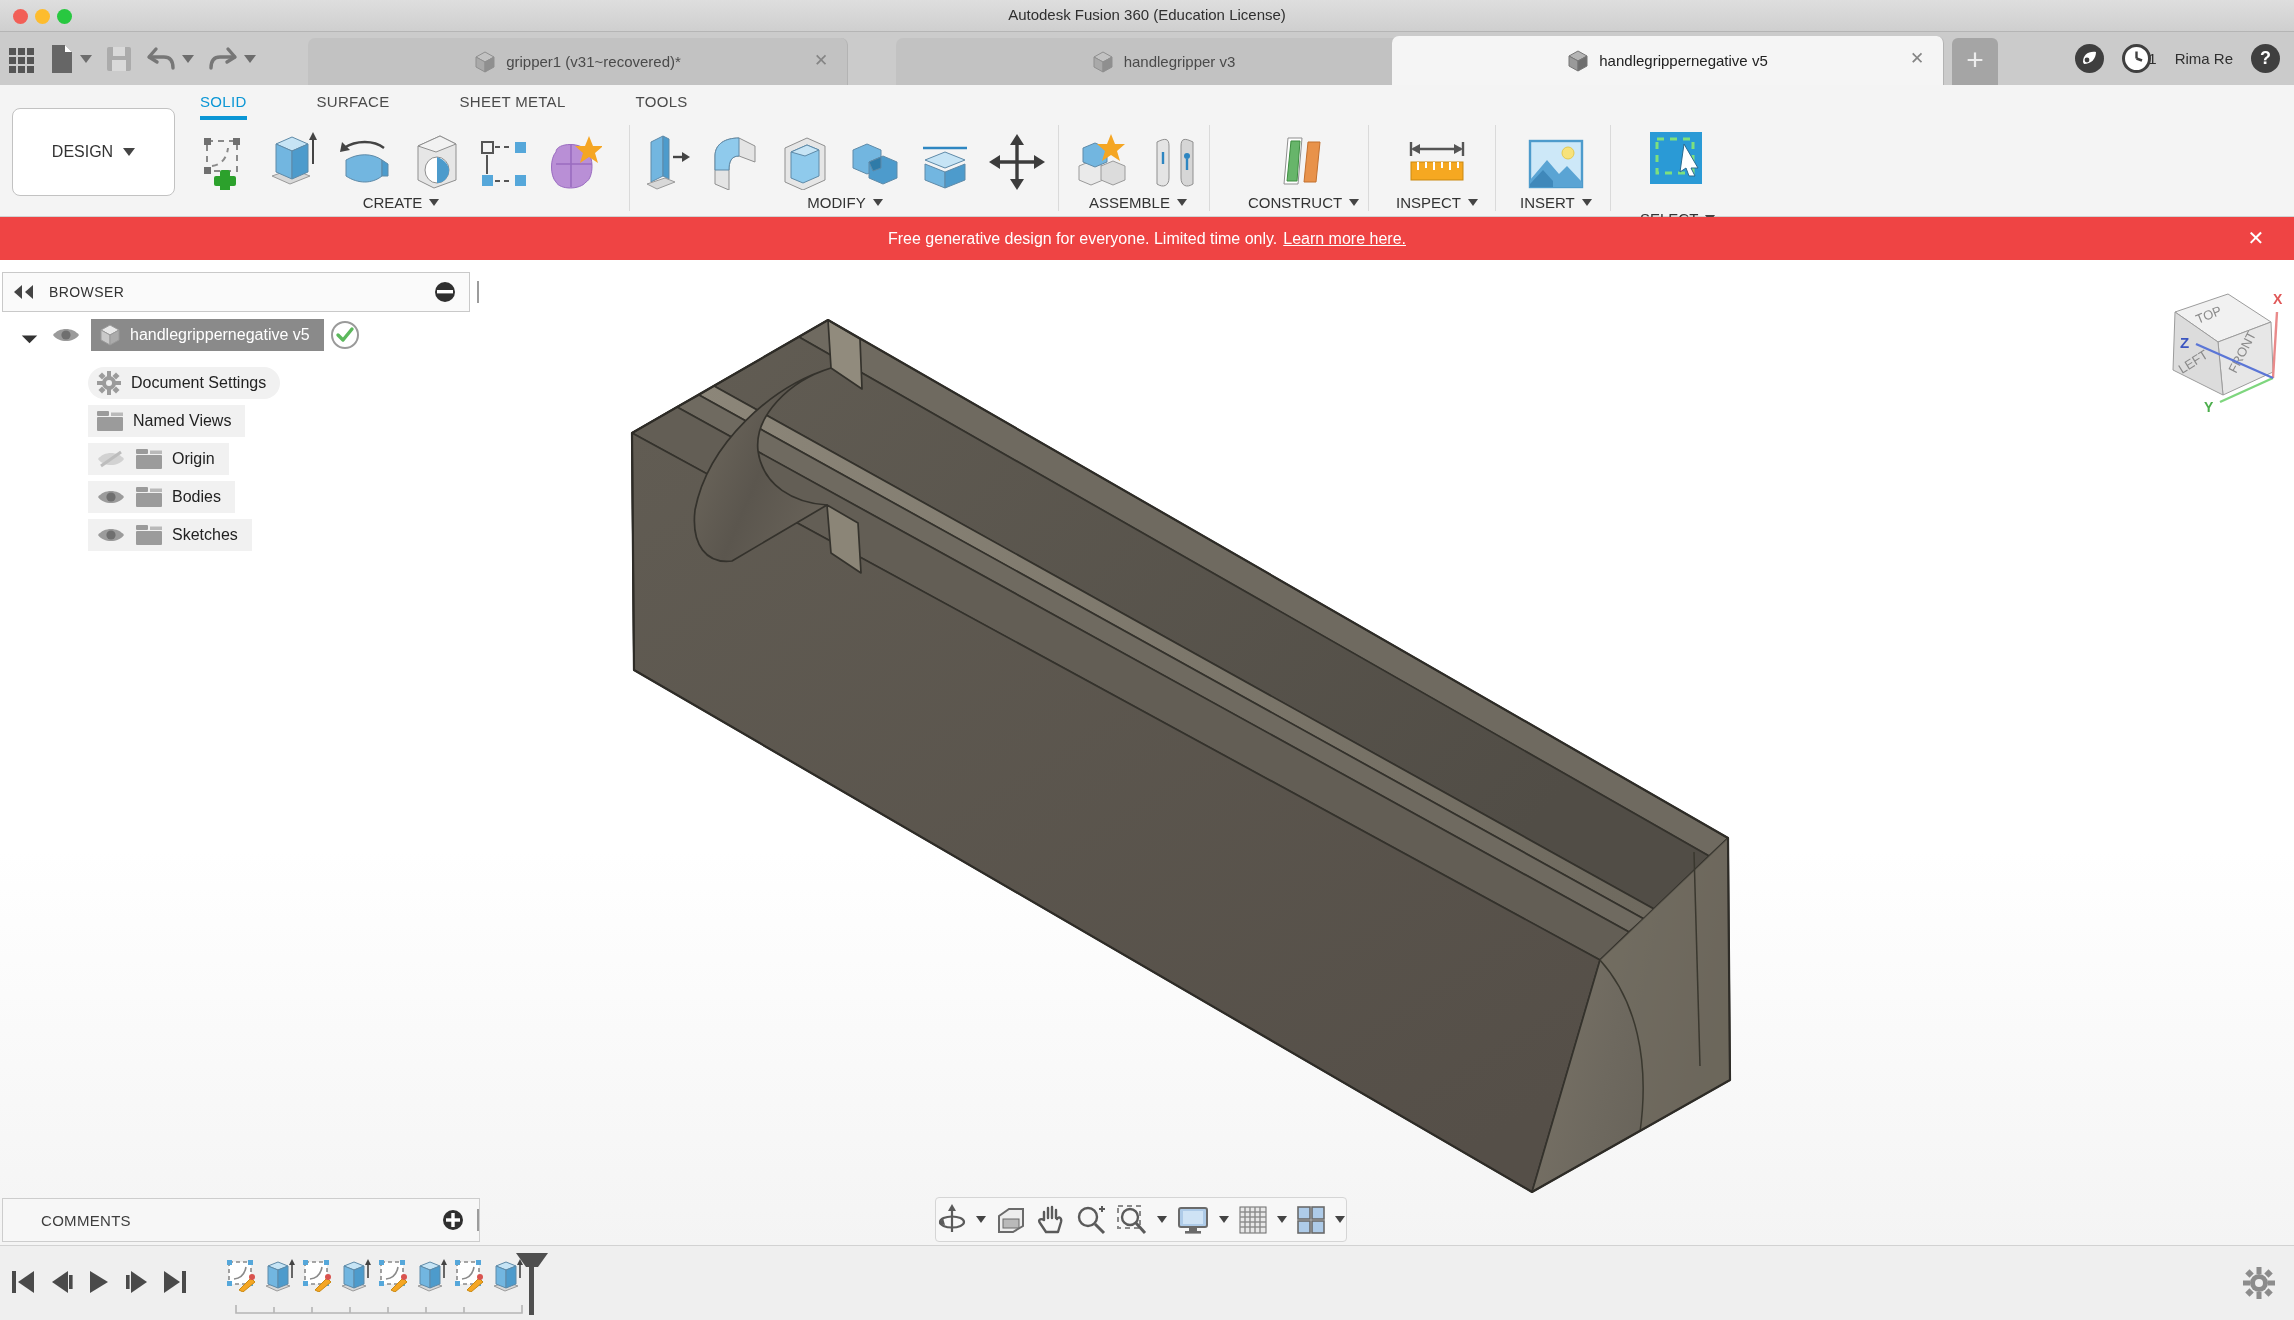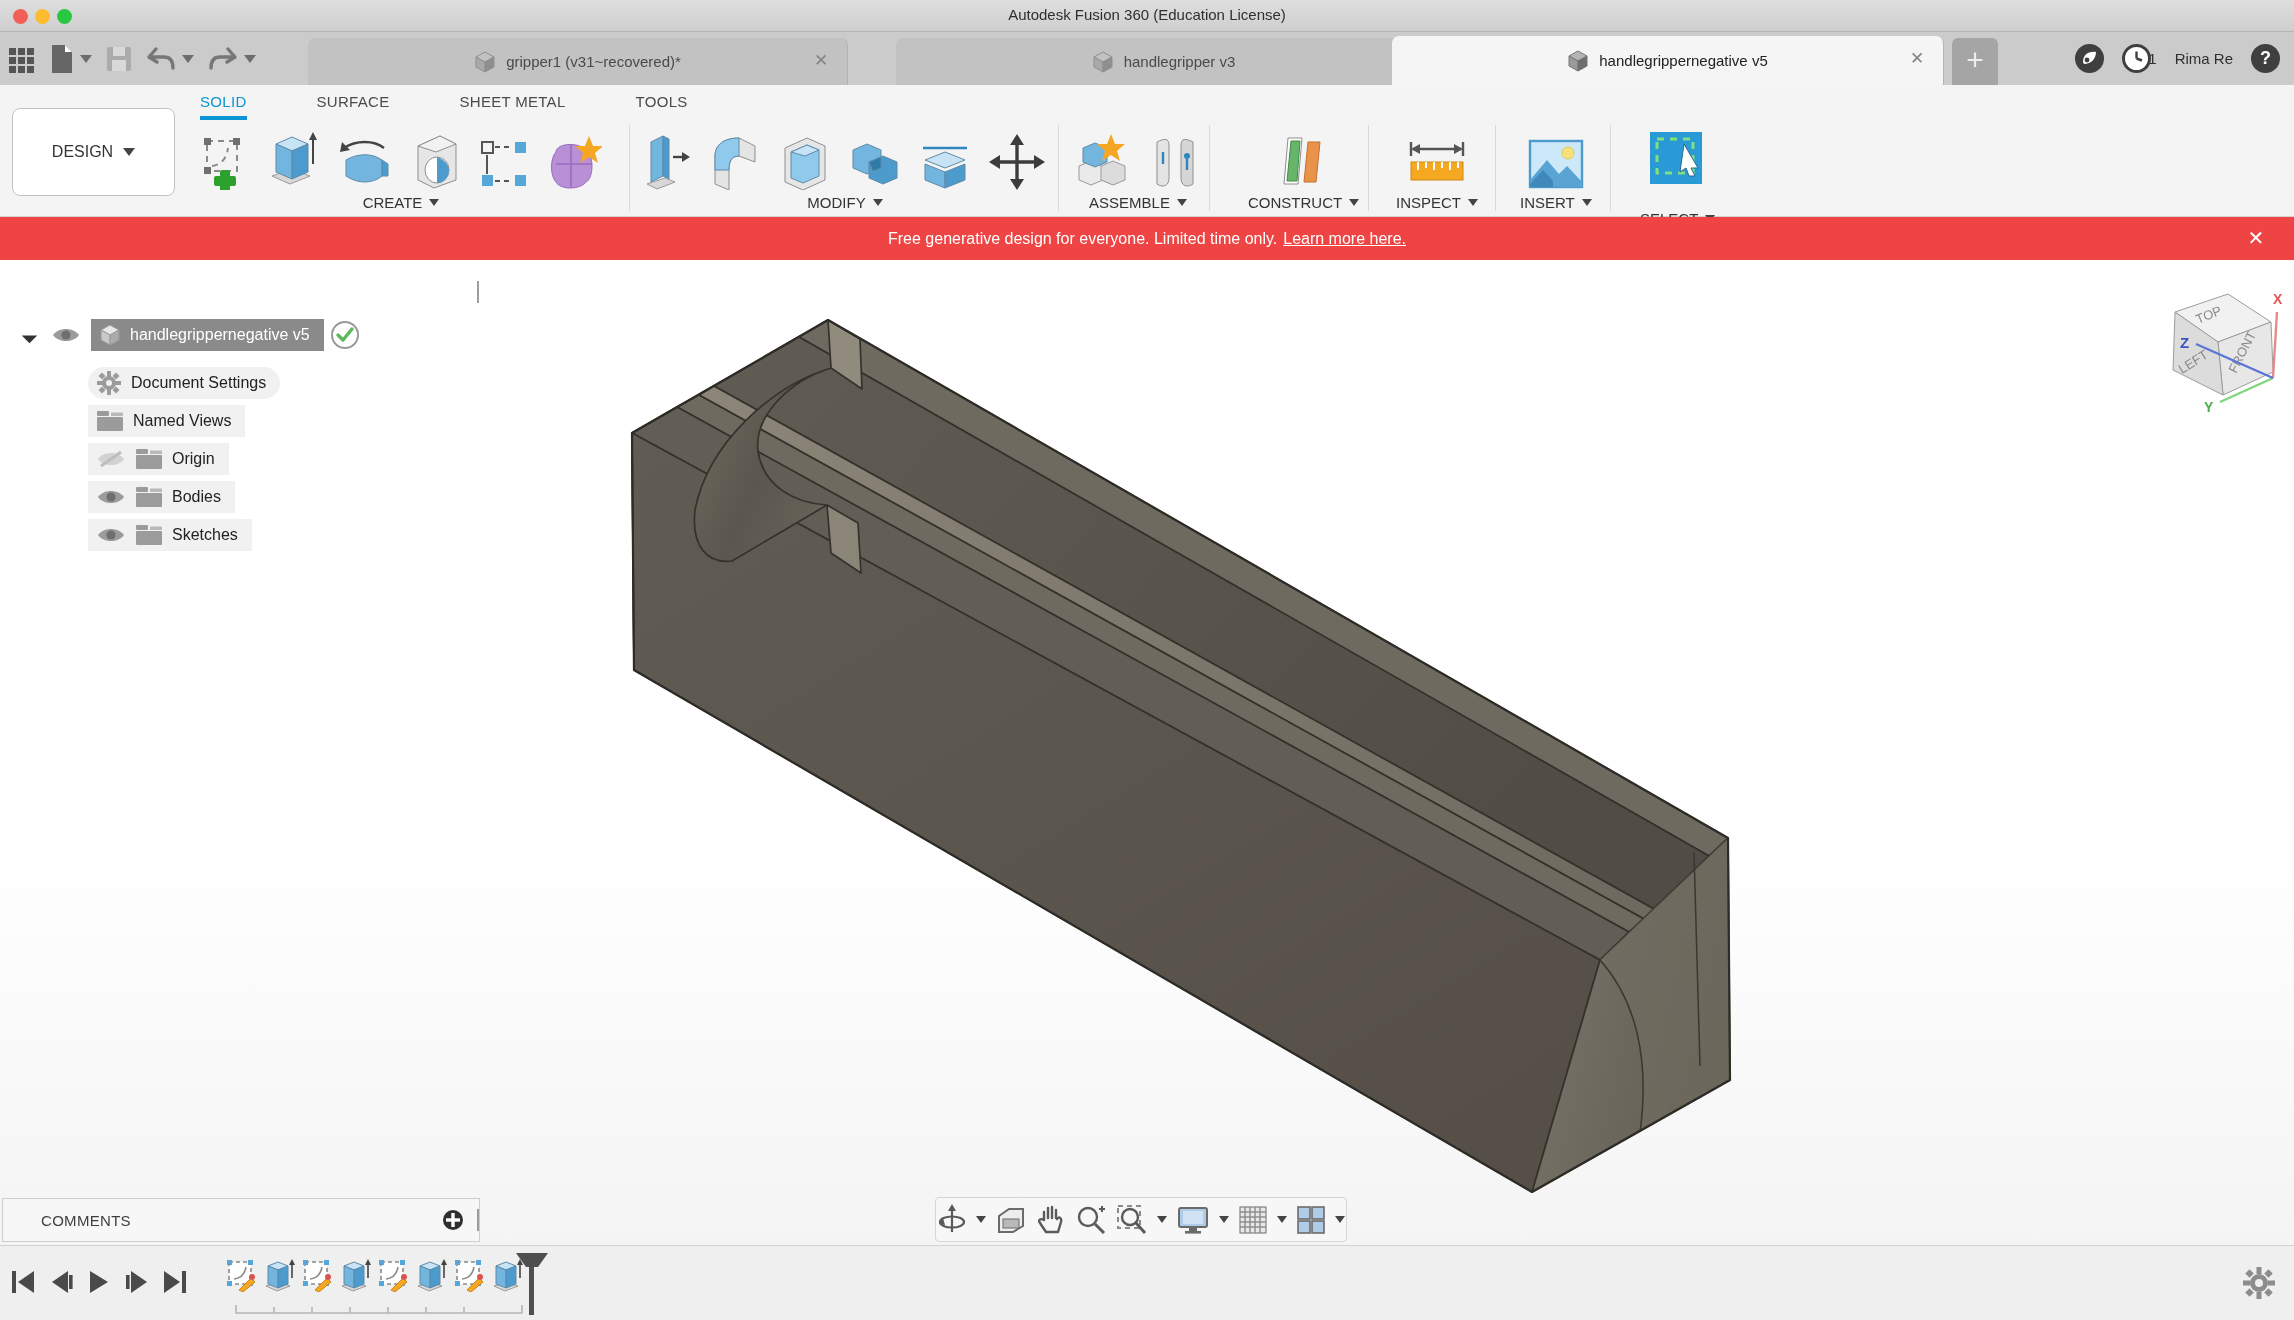--- a/index.html
+++ b/index.html
@@ -482,20 +482,31 @@
       <text x="96" y="92" font-size="13" fill="#8a8a8a" transform="rotate(-63 96 92)">FRONT</text>
       <text x="42" y="92" font-size="13" fill="#8a8a8a" transform="rotate(-32 42 92)">LEFT</text>
       <line x1="133" y1="96" x2="137" y2="30" stroke="#e98a8a" stroke-width="2.4"></line>
       <text x="133" y="22" font-size="14" fill="#e05858" font-weight="bold">X</text>
       <line x1="133" y1="96" x2="80" y2="120" stroke="#7ed67e" stroke-width="2.4"></line>
       <text x="64" y="130" font-size="14" fill="#4cae4c" font-weight="bold">Y</text>
       <line x1="133" y1="96" x2="56" y2="62" stroke="#5b76d6" stroke-width="2.4"></line>
       <text x="40" y="66" font-size="15" fill="#3b55c0" font-weight="bold">Z</text>
     </svg>
 
+    <div class="browser-head">
+      <svg width="22" height="16" viewBox="0 0 22 16" style="margin-left:10px">
+        <polygon points="9,1 9,15 1,8" fill="#444"></polygon>
+          <polygon points="20,1 20,15 12,8" fill="#444"></polygon>
+      </svg>
+      <span class="browser-title">BROWSER</span>
+      <svg width="24" height="24" viewBox="0 0 24 24" style="margin-left:auto;margin-right:12px">
+        <circle cx="12" cy="12" r="10" fill="#2f2f2f"></circle>
+        <rect x="4" y="10" width="16" height="3.4" fill="#fff"></rect>
+      </svg>
+    </div>
     <div class="panel-grip" style="left:477px;top:21px;"></div>
 
     <div class="tree">
 
       <div class="trow" style="left:0;top:0;">
         <span class="exp-solid" style="margin-left:24px;"></span>
         <svg width="30" height="20" viewBox="0 0 30 20" style="margin-left:16px">
           <path d="M2,10 C8,2 22,2 28,10 C22,18 8,18 2,10 Z" fill="#9b9b9b"></path>
           <circle cx="15" cy="10" r="4.6" fill="#6f6f6f"></circle>
         </svg>

